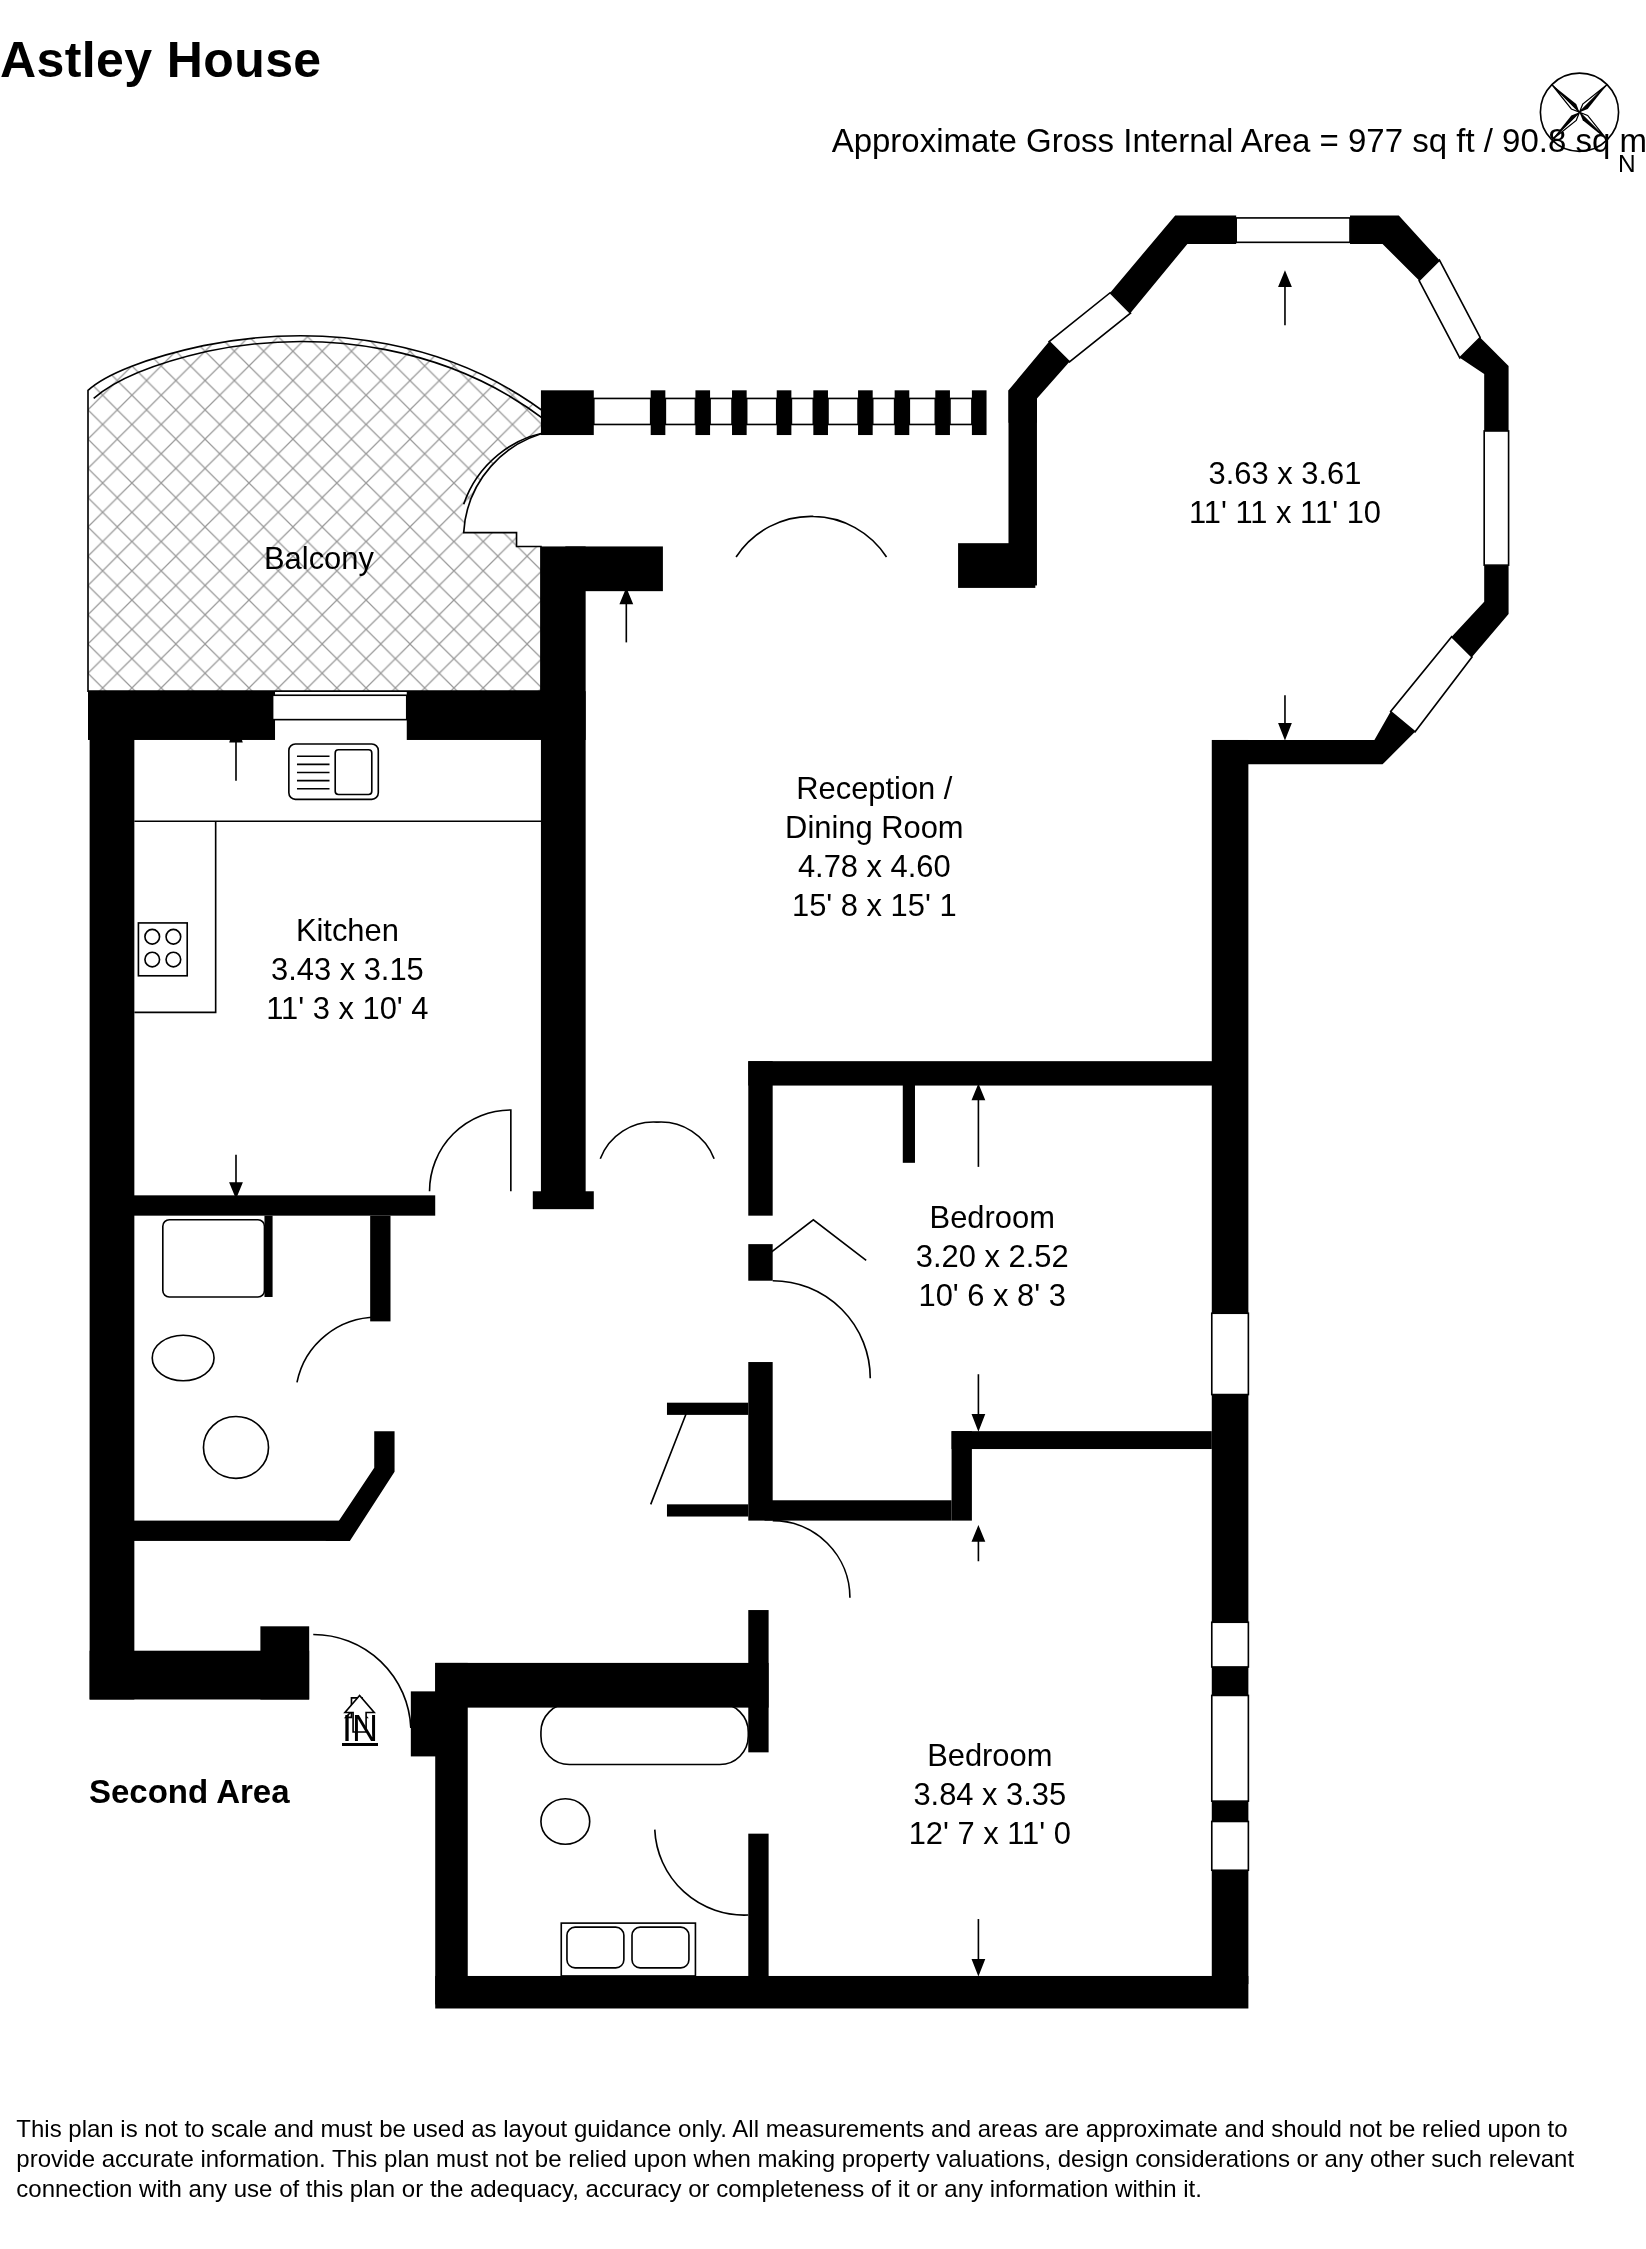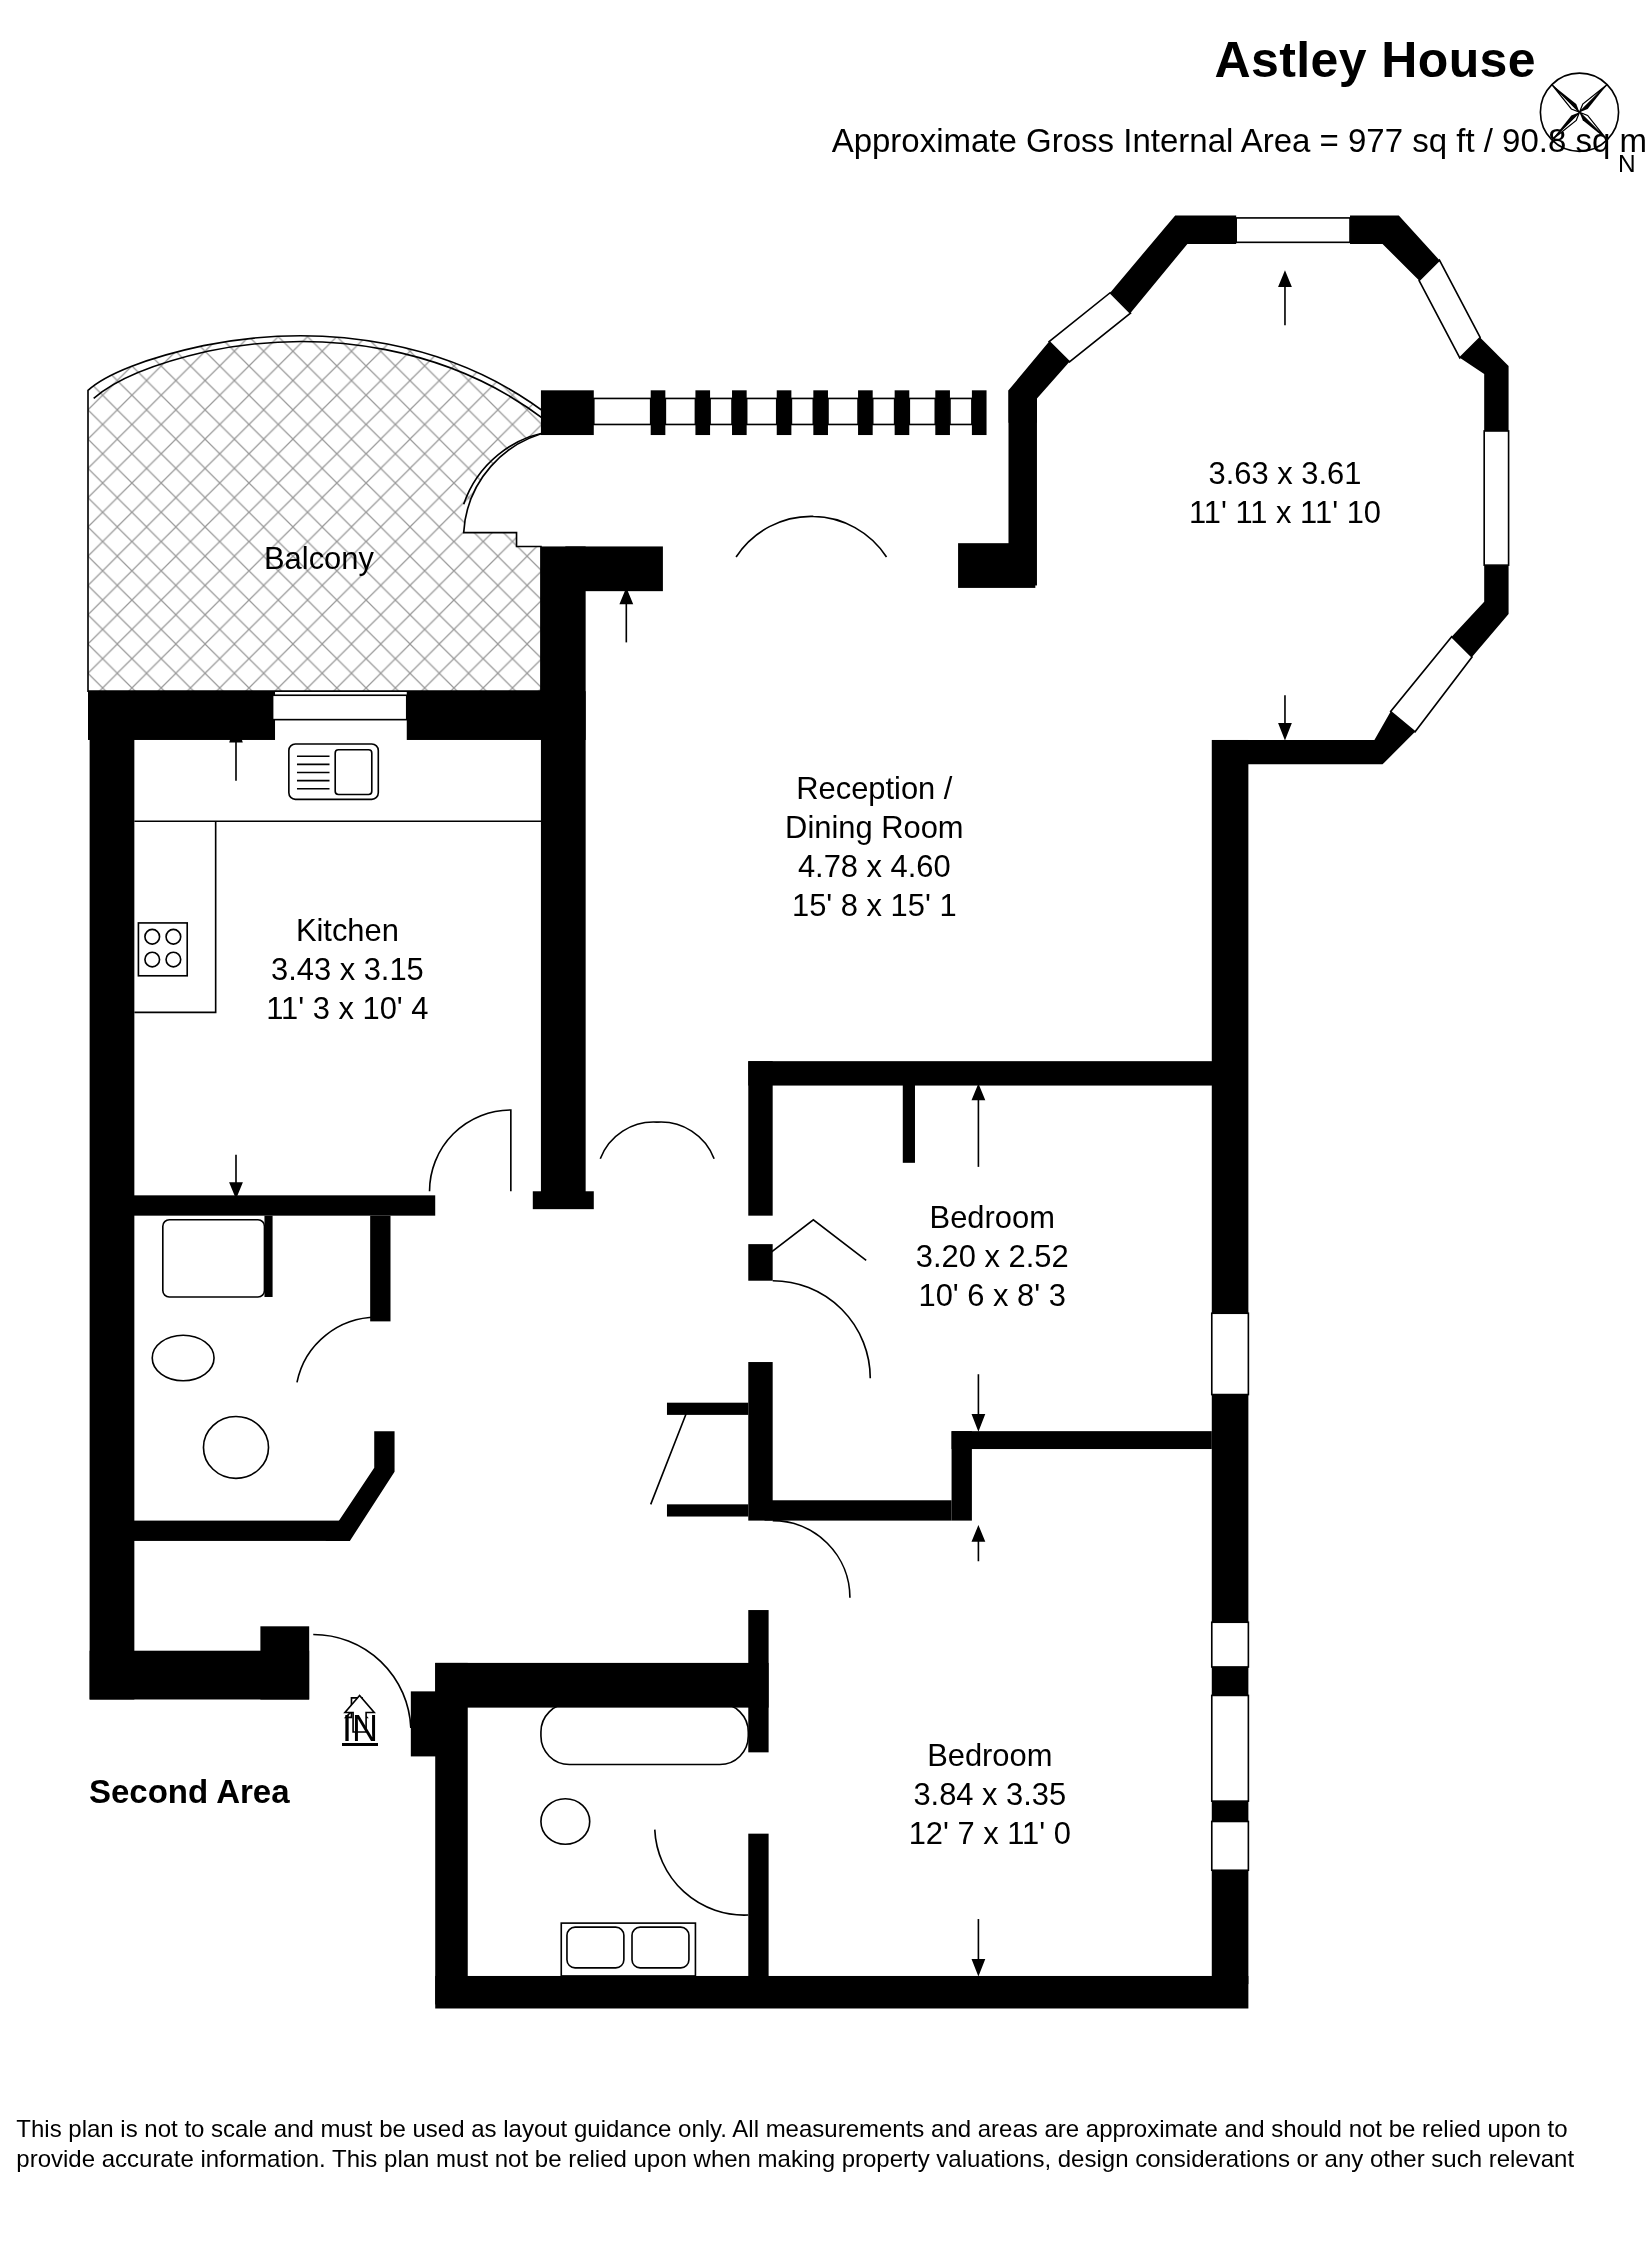--- a/index.html
+++ b/index.html
@@ -1,17 +1,17 @@
 <!DOCTYPE html>
 <html style="font-size:13px"><head>
 <meta charset="utf-8">
 <style>
   html, body { margin: 0; padding: 0; background: #ffffff; }
   body { width: 1647px; height: 2250px; position: relative; overflow: hidden; font-family: "Liberation Sans", sans-serif; color: #000; }
-  .title { position: absolute; left: 0; top: 31px; width: 1536px; text-align: right; font-size: 50px; font-weight: bold; letter-spacing: 0.4px; }
+  .title { position: absolute; left: 0; top: 31px; width: 1536px; text-align: left; font-size: 50px; font-weight: bold; letter-spacing: 0.4px; }
   .subtitle { position: absolute; left: 0; top: 122px; width: 1647px; text-align: right; font-size: 33px; }
   .compass { position: absolute; left: 1529px; top: 65px; width: 114px; height: 114px; }
   .plan { position: absolute; left: 0; top: 0; width: 1647px; height: 2250px; }
   .lbl { font-family: "Liberation Sans", sans-serif; fill: #000; text-anchor: middle; font-size: 38px; }
   .floor-label { position: absolute; left: 89px; top: 1773px; font-size: 33px; font-weight: bold; }
   .in-label { position: absolute; left: 342px; top: 1708px; font-size: 36px; text-decoration: underline; }
   .disclaimer { position: absolute; left: 16.3px; top: 2114px; width: 1614px; text-align: left; font-size: 24px; line-height: 30px; }
   .wall { fill: #000; }
   .thin { fill: none; stroke: #000; stroke-width: 2; }
   .win { fill: #fff; stroke: #000; stroke-width: 2; }
@@ -224,14 +224,15 @@
     <polygon points="442,2085 424,2106 434,2106 434,2130 450,2130 450,2106 460,2106"></polygon>
   </g>
 </svg>
 
 <div class="in-label">IN</div>
 <div class="floor-label">Second Area</div>
 
 <div class="disclaimer">
   <div>This plan is not to scale and must be used as layout guidance only. All measurements and areas are approximate and should not be relied upon to</div>
   <div>provide accurate information. This plan must not be relied upon when making property valuations, design considerations or any other such relevant</div>
+  <div>connection with any use of this plan or the adequacy, accuracy or completeness of it or any information within it.</div>
 </div>
 
 
 </body></html>

